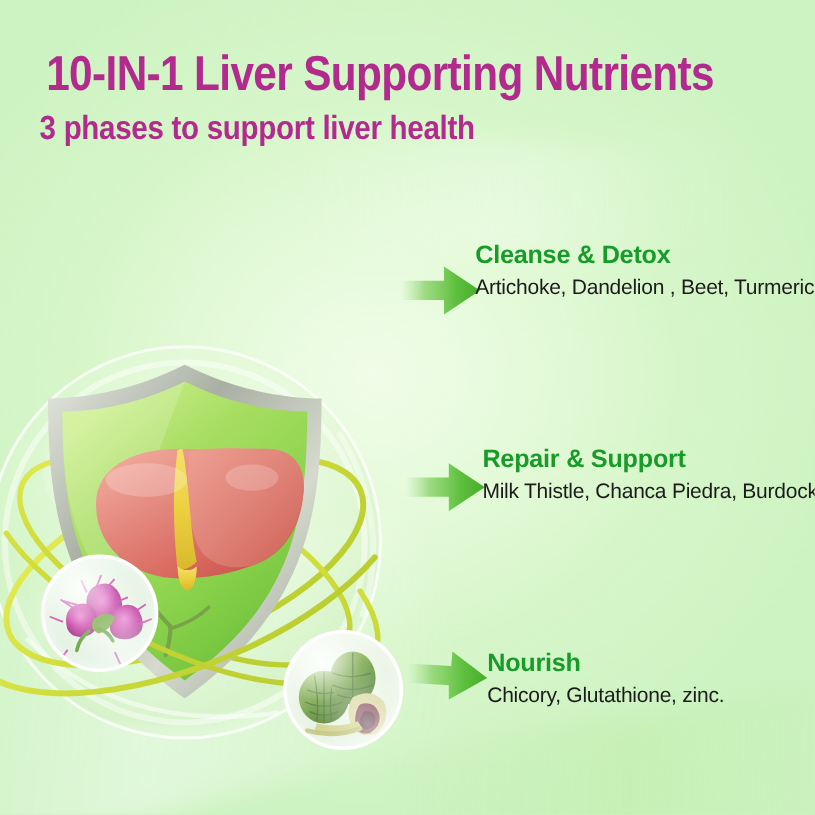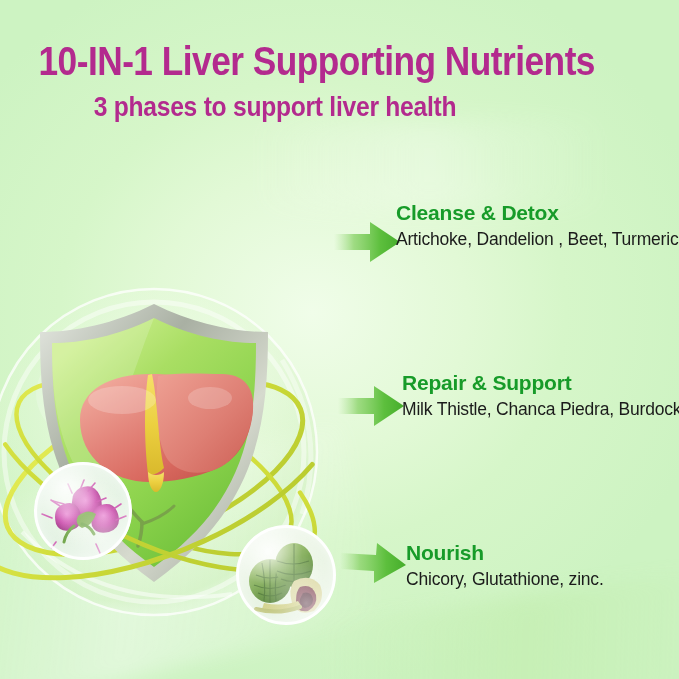--- a/index.html
+++ b/index.html
@@ -19,21 +19,21 @@
     background:linear-gradient(110deg, rgba(255,255,255,0) 0%, rgba(255,255,255,.55) 45%, rgba(255,255,255,0) 100%);
     transform:rotate(-14deg);filter:blur(10px);opacity:.75;}
   .streak.s2{left:330px;top:596px;width:390px;height:120px;
     background:linear-gradient(100deg, rgba(255,255,255,0) 0%, rgba(190,235,165,.6) 50%, rgba(255,255,255,0) 100%);
     transform:rotate(-8deg);filter:blur(9px);opacity:.7;}
   .streak.s3{left:250px;top:120px;width:360px;height:90px;
     background:linear-gradient(90deg, rgba(255,255,255,0) 0%, rgba(255,255,255,.5) 50%, rgba(255,255,255,0) 100%);
     filter:blur(12px);opacity:.55;}
 
   
-  .title-wrap{position:absolute;left:0;top:38px;width:550px;text-align:center;}
+  .title-wrap{position:absolute;left:0;top:38px;width:550px;text-align:left;}
   .title{
     font-family:"Liberation Sans", sans-serif;
     font-weight:bold;font-size:41px;line-height:46px;
     color:#b32a8e;letter-spacing:-.6px;
     transform:scaleX(.86);transform-origin:center;
     white-space:nowrap;
   }
   .subtitle{
     font-family:"Liberation Sans", sans-serif;
     font-weight:bold;font-size:28px;line-height:34px;

